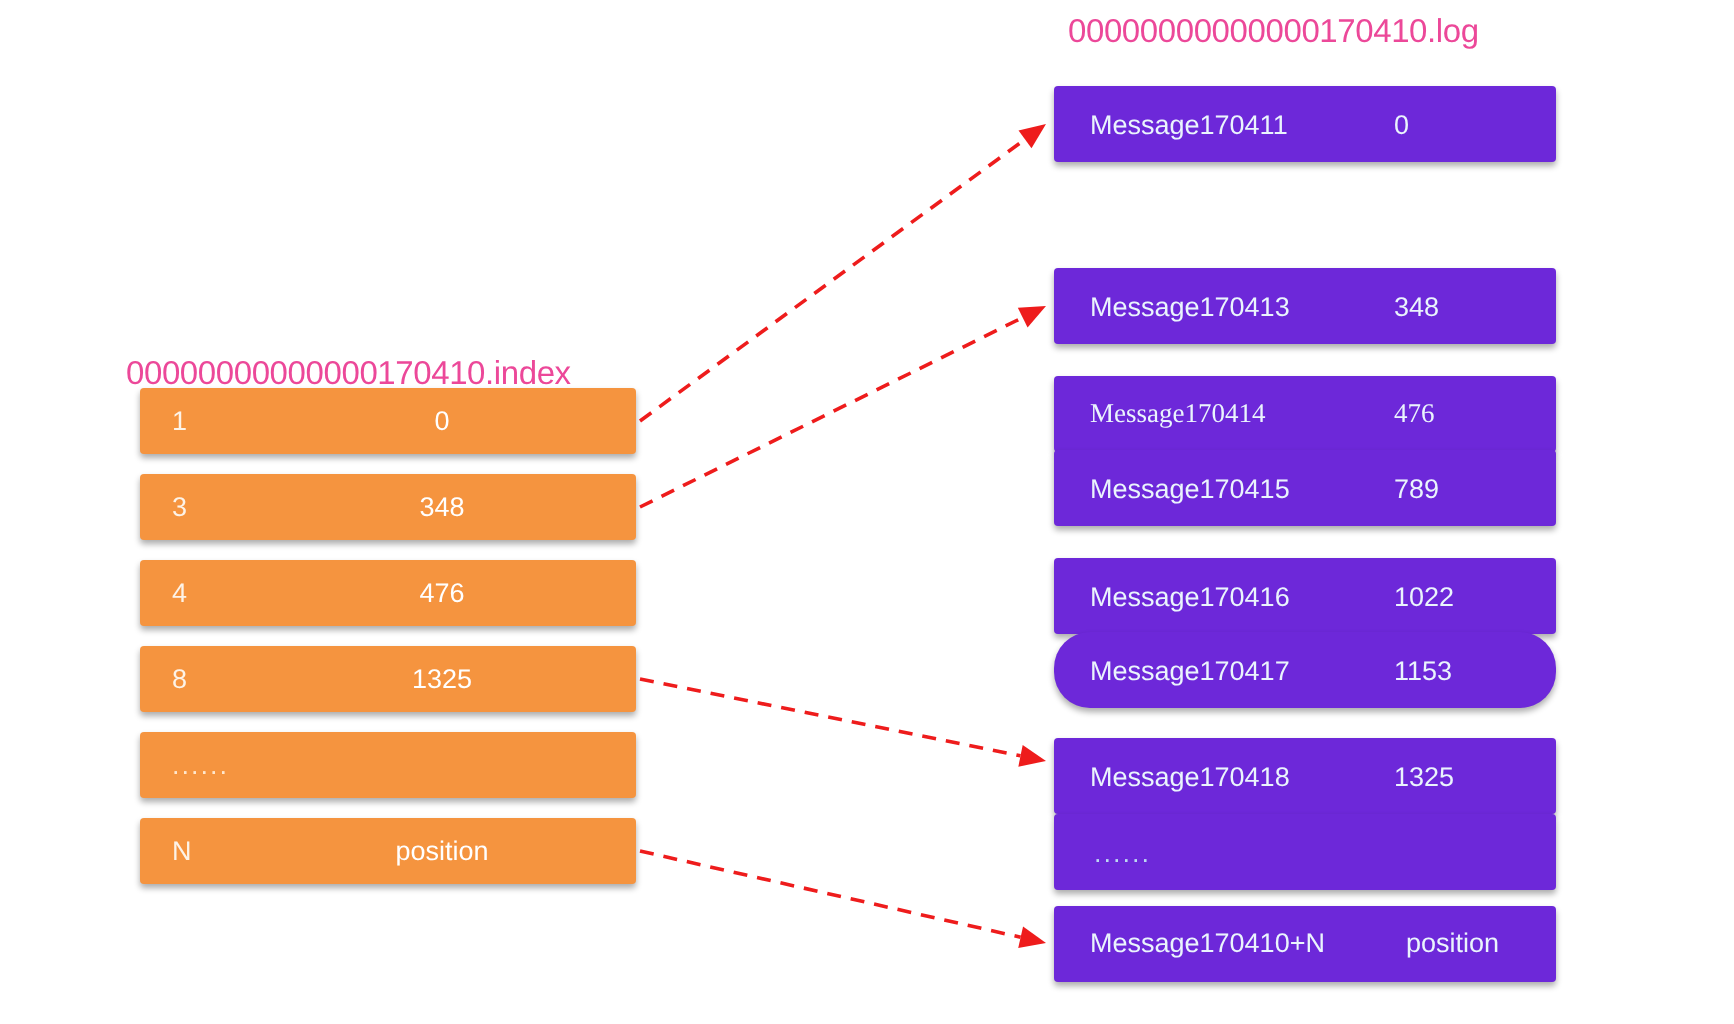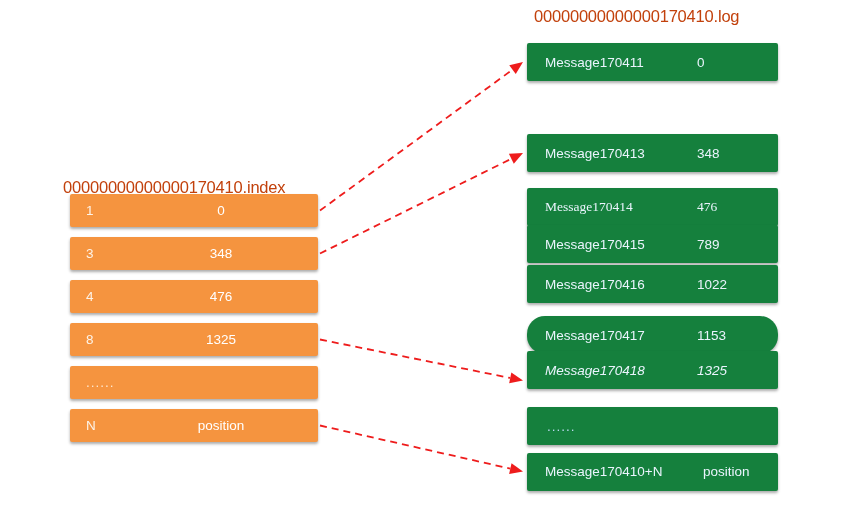--- a/index.html
+++ b/index.html
@@ -16,21 +16,21 @@
     height: 512px;
     background: #ffffff;
     overflow: hidden;
   }
 
   
   .file-title {
     position: absolute;
     font-size: 16.5px;
     font-weight: 400;
-    color: #c2410c;
+    color: #ec4899;
     letter-spacing: -0.2px;
     white-space: nowrap;
   }
   #index-title {
     left: 63px;
     top: 153px;
     margin-top: 25px;
   }
   #log-title {
     left: 534px;
@@ -94,21 +94,21 @@
     position: absolute;
     left: 527px;
     top: 43px;
     width: 251px;
     height: 464px;
   }
   .log-row {
     left: 0;
     width: 251px;
     height: 38px;
-    background: #15803d;
+    background: #6d28d9;
     border-radius: 2px;
   }
   .log-row .name {
     position: absolute;
     left: 18px;
     font-size: 13.5px;
     color: #eaf4fd;
   }
   .log-row .off {
     position: absolute;
@@ -185,29 +185,29 @@
         <span class="cell off">348</span>
       </div>
       <div class="row log-row" style="top: 145px; font-family: Liberation Serif, serif;">
         <span class="cell name">Message170414</span>
         <span class="cell off">476</span>
       </div>
       <div class="row log-row" style="top: 182px;">
         <span class="cell name">Message170415</span>
         <span class="cell off">789</span>
       </div>
-      <div class="row log-row" style="top: 222px;">
+      <div class="row log-row" style="top: 236px;">
         <span class="cell name">Message170416</span>
         <span class="cell off">1022</span>
       </div>
       <div class="row log-row" style="top: 273px; border-radius: 18px;">
         <span class="cell name">Message170417</span>
         <span class="cell off">1153</span>
       </div>
-      <div class="row log-row" style="top: 308px; font-style: italic;">
+      <div class="row log-row" style="top: 326px;">
         <span class="cell name">Message170418</span>
         <span class="cell off">1325</span>
       </div>
       <div class="row log-row" style="top: 364px;">
         <span class="cell dots">......</span>
       </div>
       <div class="row log-row wide" style="top: 409.5px;">
         <span class="cell name">Message170410+N</span>
         <span class="cell off">position</span>
       </div>

